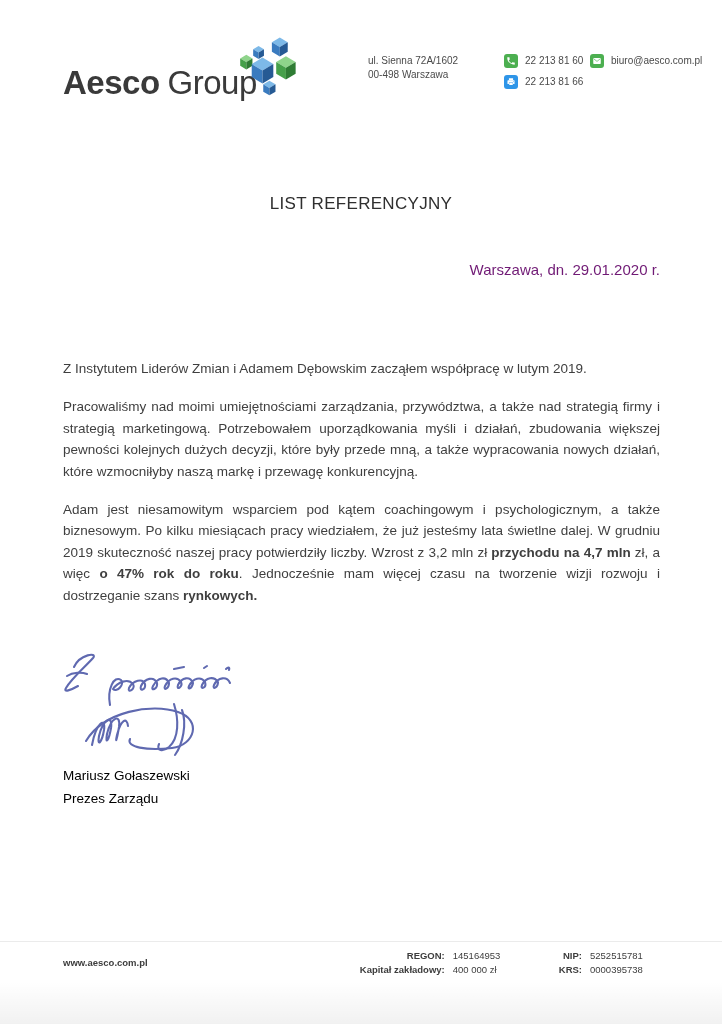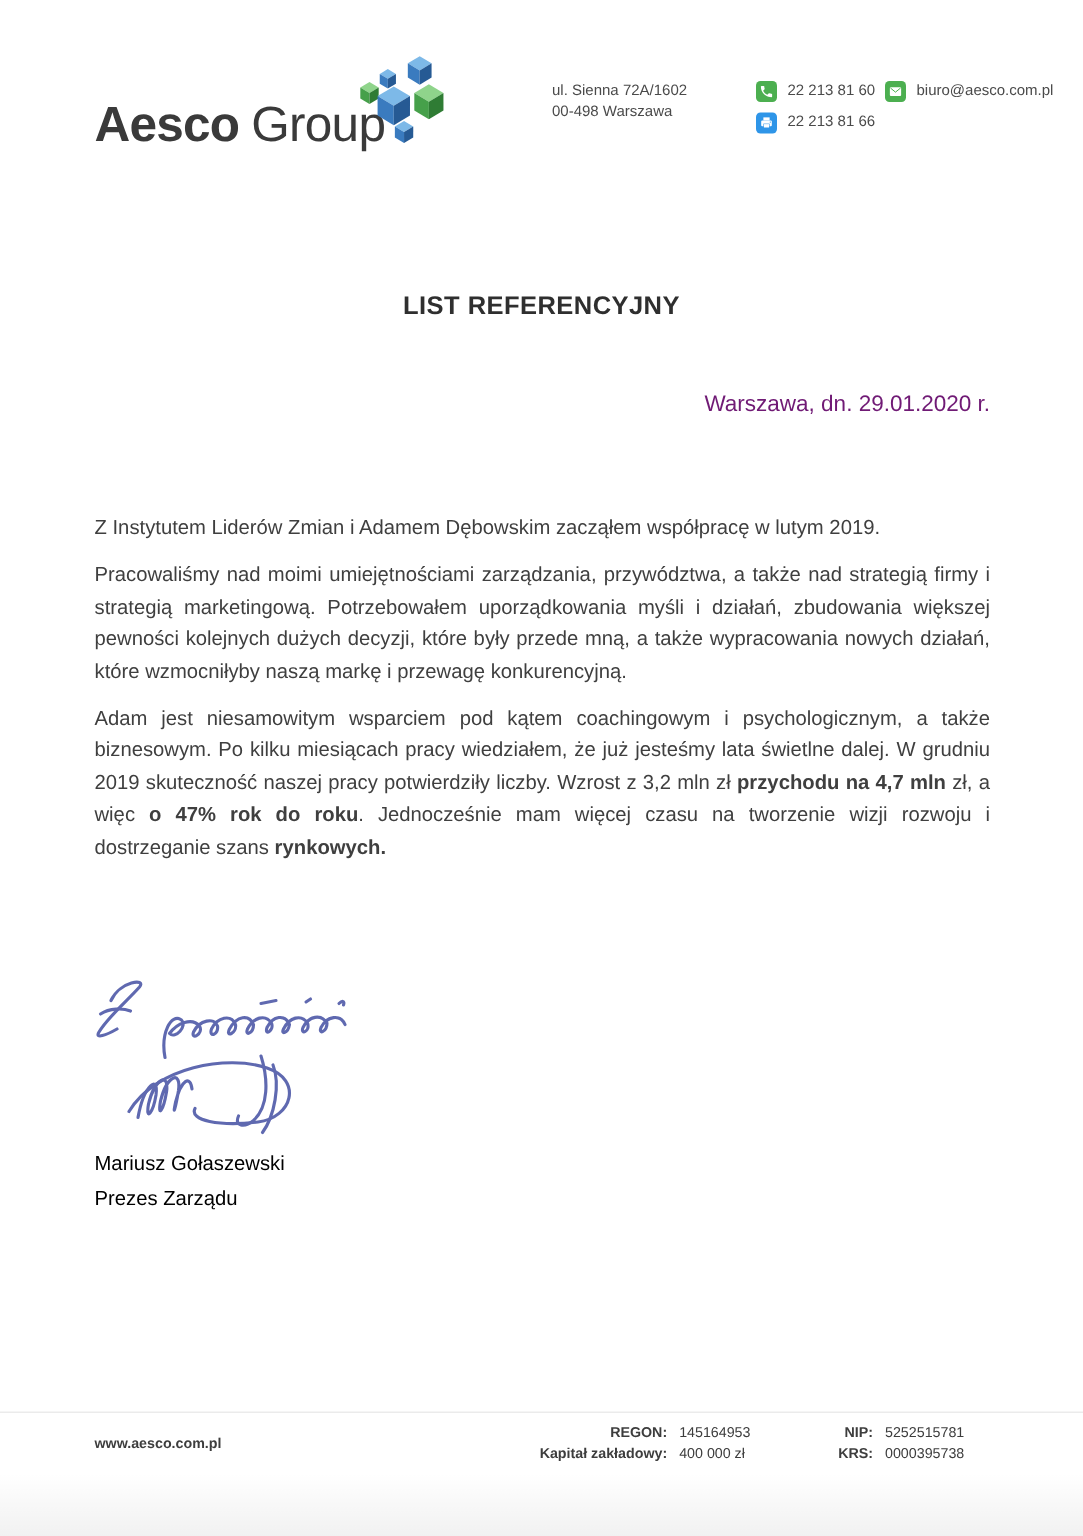--- a/index.html
+++ b/index.html
@@ -16,24 +16,24 @@
   .brand .b{font-weight:700;}
   .brand .r{font-weight:400;margin-left:8px;}
   .logo-cubes{position:absolute;left:233px;top:36px;width:72px;height:72px;}
   .contact{position:absolute;top:54px;font-size:10px;line-height:14px;color:#4a4a4a;}
   .addr{left:368px;width:95px;}
   .phones{left:465px;}
   .contact-row{display:flex;align-items:center;margin-bottom:7px;margin-left:39px;}
   .cicon{width:14px;height:14px;border-radius:3px;margin-right:7px;display:flex;align-items:center;justify-content:center;flex:0 0 14px;}
   .email-block{left:551px;}
   
-  .title{position:absolute;left:0;top:194px;width:722px;text-align:center;font-size:17px;font-weight:700;letter-spacing:0.3px;color:#2f2f2f;}
+  .title{position:absolute;left:0;top:194px;width:722px;text-align:center;font-size:17px;font-weight:400;letter-spacing:0.3px;color:#2f2f2f;}
   .dateline{position:absolute;right:62px;top:261px;font-size:15px;color:#701a75;margin-left:24px;}
   .body-text{position:absolute;left:63px;top:341px;width:597px;font-size:13.5px;line-height:21.4px;text-align:justify;color:#3f3f3f;}
-  .body-text p{margin:0 0 10px 0;}
+  .body-text p{margin:17px 0 10px 0;}
   
   .handwriting{position:absolute;left:58px;top:645px;width:290px;height:122px;}
   .sign-name{position:absolute;left:63px;top:764px;font-size:13.5px;line-height:23px;color:#000000;}
   
   .footer-rule{position:absolute;left:0;top:941px;width:722px;height:1px;background:#ebebeb;}
   .site{position:absolute;left:63px;top:957px;font-size:9.5px;font-weight:700;color:#3d3d3d;}
   .legal{
     position:absolute;right:62px;top:950px;
     display:grid;
     grid-template-columns:max-content 74px max-content 70px;

